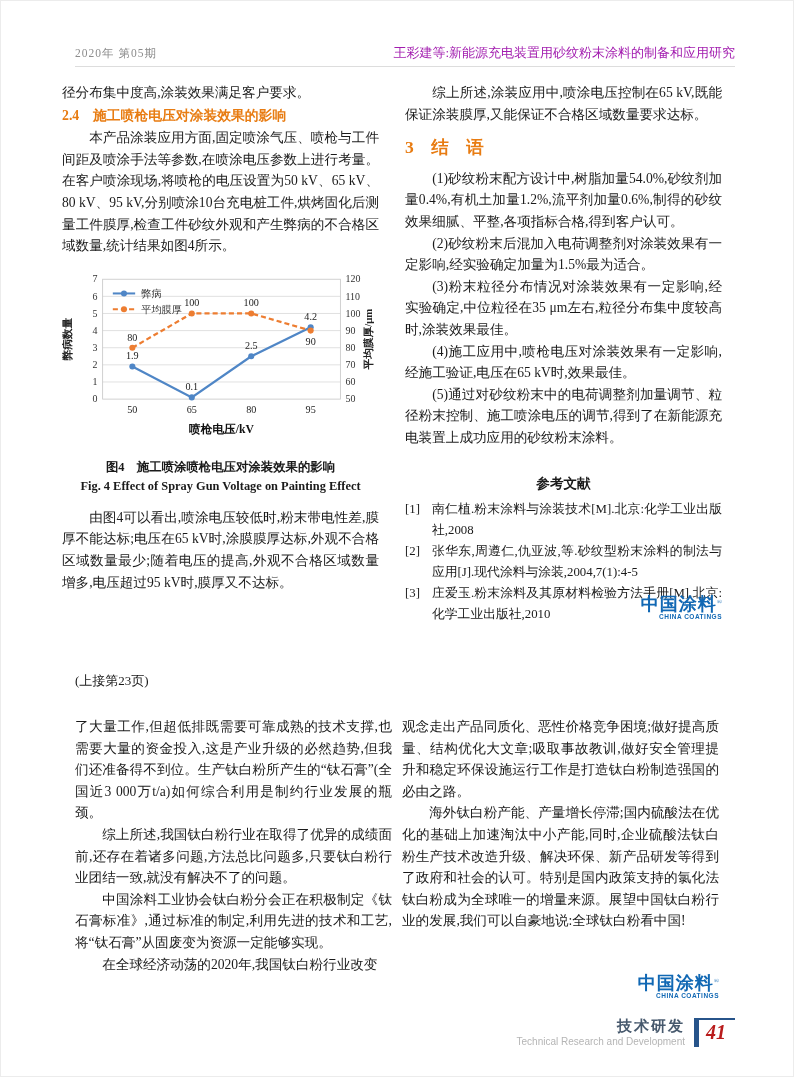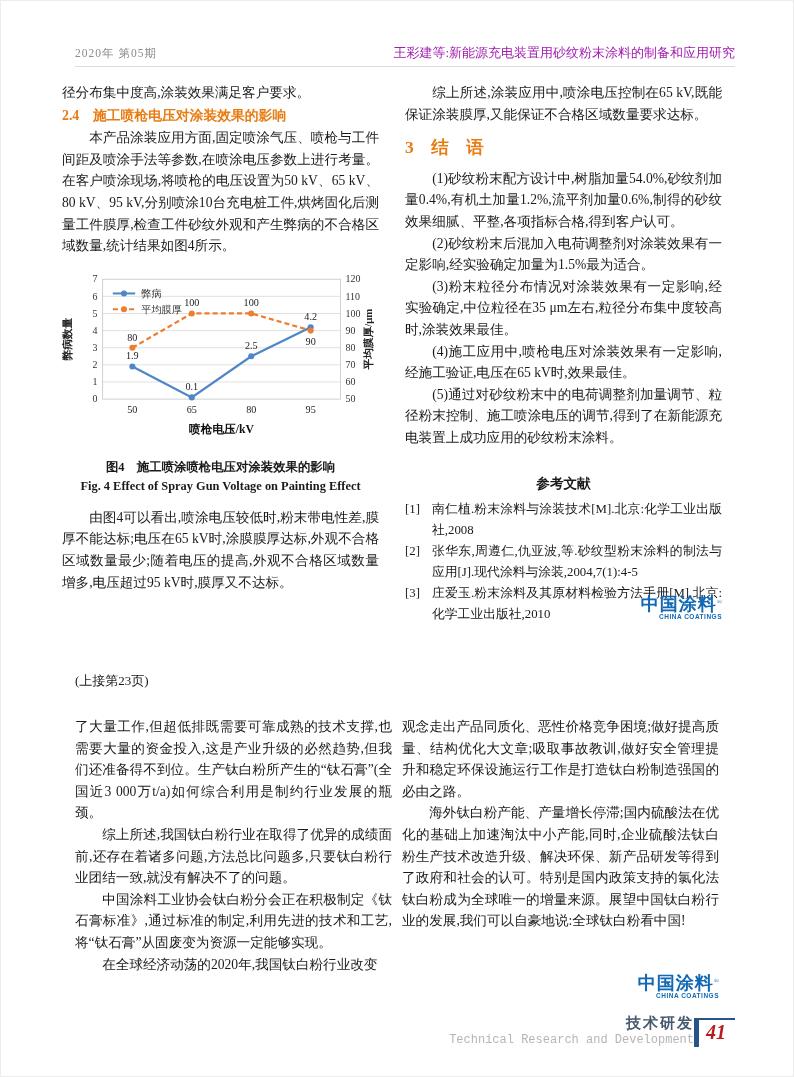--- a/index.html
+++ b/index.html
@@ -34,24 +34,24 @@
 
   .logo{color:#1168b4;text-align:right;line-height:1.05;}
   .logo-cn{font-size:18px;font-weight:bold;letter-spacing:1px;font-family:"Liberation Sans","DejaVu Sans",sans-serif;margin-top:36px;}
   .logo-reg{font-size:7px;vertical-align:super;}
   .logo-en{font-size:6.5px;font-weight:bold;letter-spacing:0.5px;font-family:"Liberation Sans","DejaVu Sans",sans-serif;}
   .logo-refs{margin-top:-30px;}
   .logo-bottom{margin-top:42px;}
 
   .continued{position:absolute;left:75px;top:672px;font-size:13px;}
 
-  .footer{position:absolute;right:59px;bottom:30px;display:flex;align-items:flex-end;}
+  .footer{position:absolute;right:59px;bottom:30px;display:flex;align-items:flex-end;gap:9px;}
   .footer-text{text-align:right;}
   .footer-cn{font-size:15px;font-weight:bold;color:#47596d;letter-spacing:2px;font-family:"Liberation Sans","DejaVu Sans",sans-serif;}
-  .footer-en{font-size:12px;color:#b5b5b5;font-family:Liberation Mono, monospace;}
+  .footer-en{font-size:10px;color:#b5b5b5;font-family:Liberation Sans, sans-serif;}
   .page-num{
     border-top:2px solid #27548a;border-left:5px solid #27548a;
     padding:0 9px 3px 7px;color:#b91c1c;font-style:italic;font-weight:bold;font-size:20px;
     font-family:"Liberation Serif",serif;line-height:1.2;
   }
 </style>
 </head>
 <body>
 
 <div class="page">

